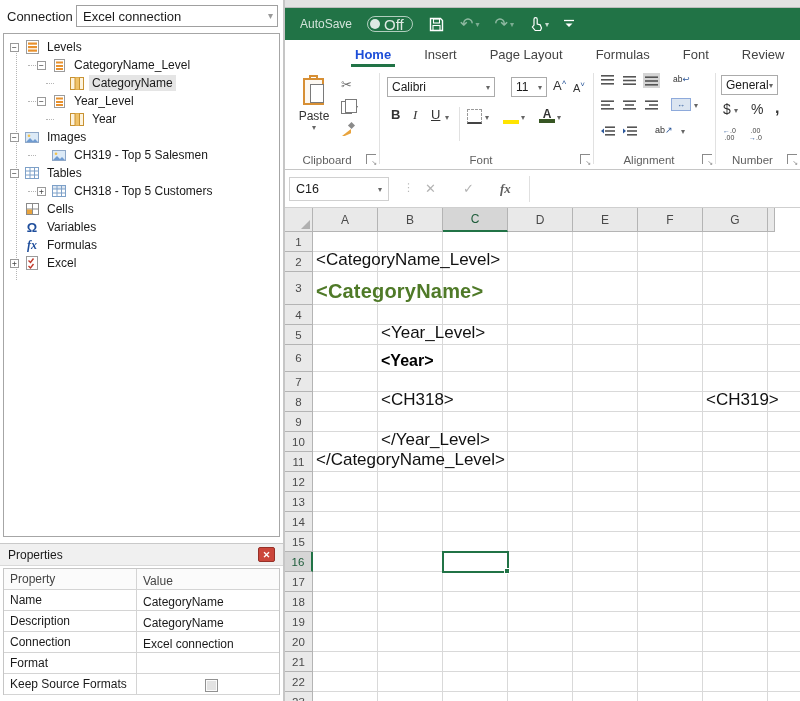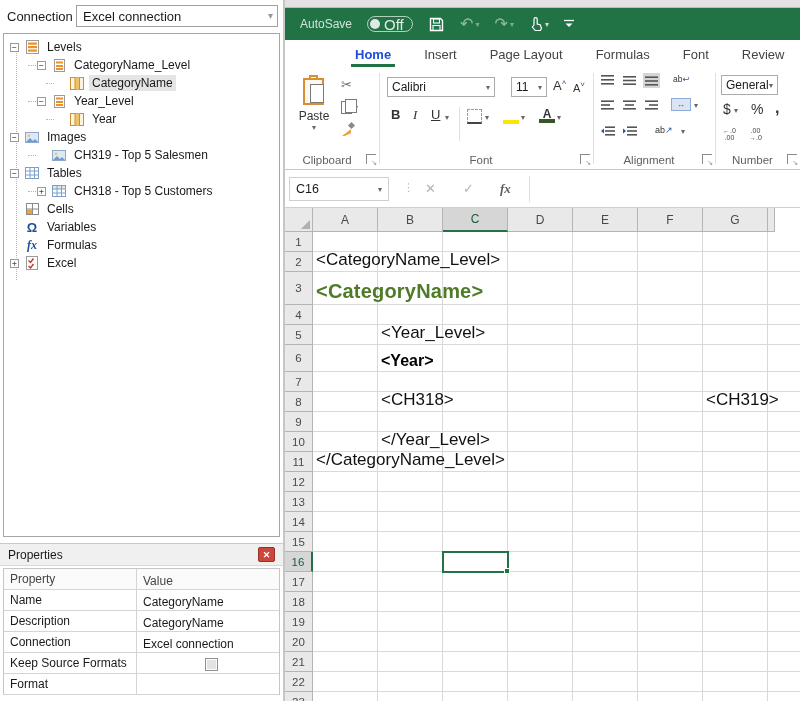--- a/index.html
+++ b/index.html
@@ -330,28 +330,28 @@
           </div>
           <div class="prop-row">
             <div class="prop-cell-k">Description</div>
             <div class="prop-cell-v">CategoryName</div>
           </div>
           <div class="prop-row">
             <div class="prop-cell-k">Connection</div>
             <div class="prop-cell-v">Excel connection</div>
           </div>
           <div class="prop-row">
+            <div class="prop-cell-k">Format</div>
+            <div class="prop-cell-v"></div>
+          </div>
+          <div class="prop-row">
             <div class="prop-cell-k">Keep Source Formats</div>
             <div class="prop-cell-v">
               <span class="pcheck"></span>
             </div>
-          </div>
-          <div class="prop-row">
-            <div class="prop-cell-k">Format</div>
-            <div class="prop-cell-v"></div>
           </div>
         </div>
     </div>
   </div>
 
   <div class="excel">
     <div class="top-strip"></div>
 
     <div class="title-bar">
       <span class="autosave-label">AutoSave</span>

